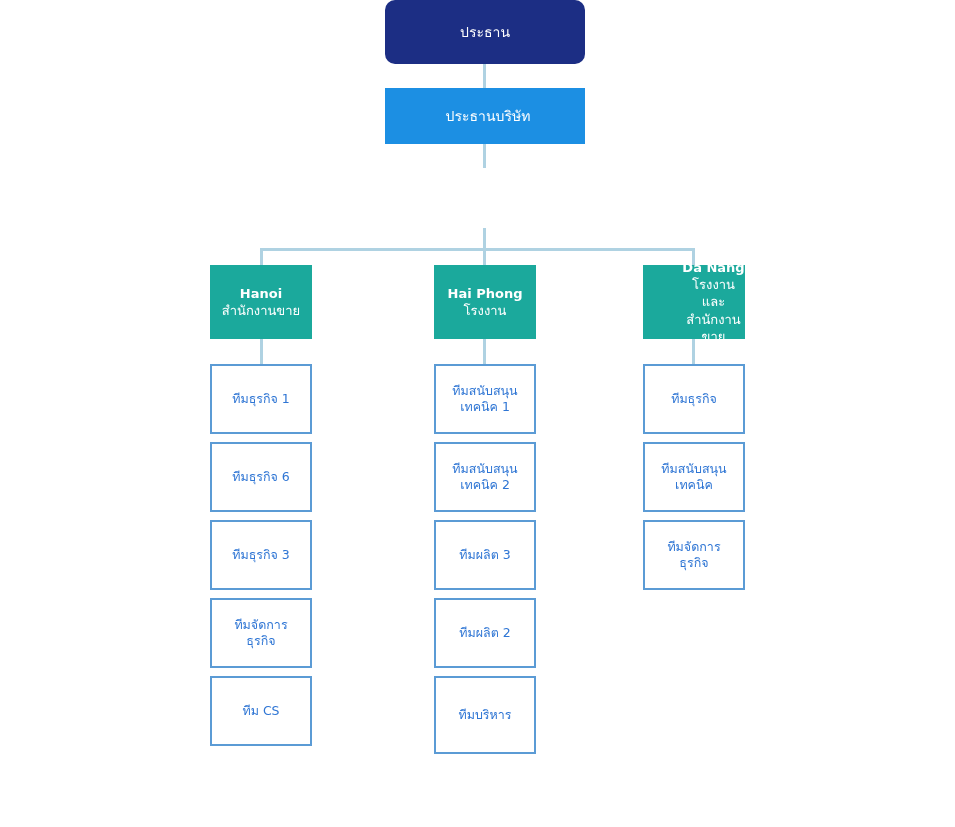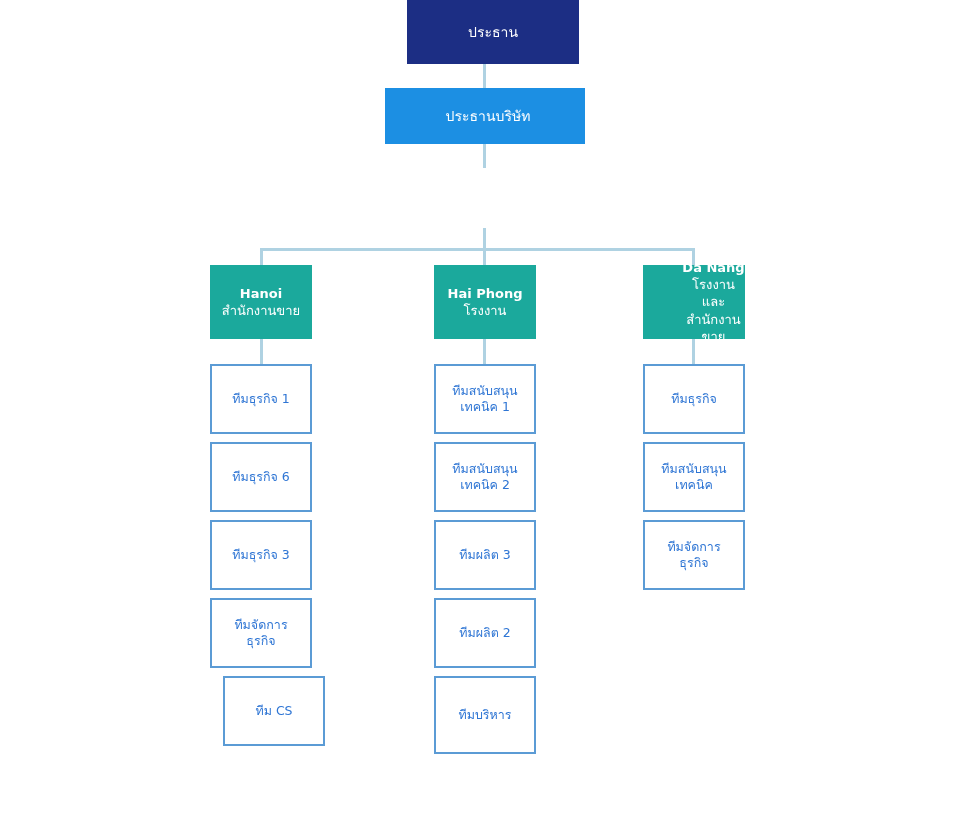--- a/index.html
+++ b/index.html
@@ -74,21 +74,21 @@
     font-weight: 400;
   }
 
   .node-label { display: block; white-space: pre-line; }
 </style>
 </head>
 <body>
 
 <div id="chart-canvas">
 
-  <div class="node exec exec-chairman" style="left:407px; top:0px; width:172px; height:64px;">
+  <div class="node exec exec-chairman" style="left:385px; top:0px; width:200px; height:64px;border-radius:10px;">
     <span class="node-label">ประธาน</span>
   </div>
 
   <div class="connector v" style="left:483px; top:64px; height:24px;"></div>
 
   <div class="node exec exec-president" style="left:385px; top:88px; width:200px; height:56px;">
     <span class="node-label">ประธานบริษัท</span>
   </div>
 
   <div class="connector v" style="left:483px; top:144px; height:24px;"></div>
@@ -116,21 +116,21 @@
   <div class="node leaf" style="left:210px; top:442px; width:102px; height:70px;">
     <span class="node-label">ทีมธุรกิจ 6</span>
   </div>
   <div class="node leaf" style="left:210px; top:520px; width:102px; height:70px;">
     <span class="node-label">ทีมธุรกิจ 3</span>
   </div>
   <div class="node leaf" style="left:210px; top:598px; width:102px; height:70px;">
     <span class="node-label">ทีมจัดการ
 ธุรกิจ</span>
   </div>
-  <div class="node leaf" style="left:210px; top:676px; width:102px; height:70px;margin-left:13px;">
+  <div class="node leaf" style="left:210px; top:676px; width:102px; height:70px;">
     <span class="node-label">ทีม CS</span>
   </div>
 
   <div class="node region" style="left:434px; top:265px; width:102px; height:74px;">
     <div>
       <span class="region-name">Hai Phong</span>
       <span class="region-sub node-label">โรงงาน</span>
     </div>
   </div>
   <div class="connector v" style="left:483px; top:339px; height:25px;"></div>

